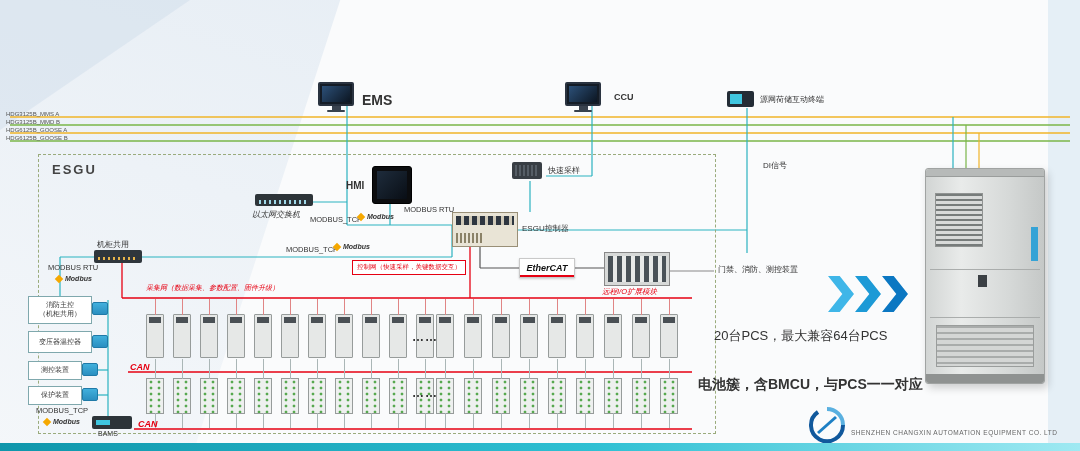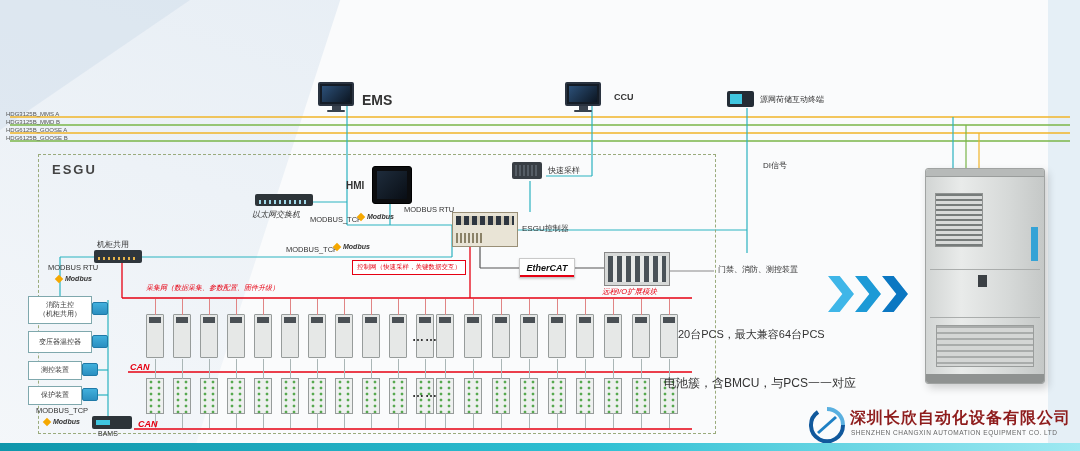--- a/index.html
+++ b/index.html
@@ -304,22 +304,22 @@
       <div class="bat-module"></div>
       <div class="bat-module"></div>
       <div class="bat-module"></div>
       <div class="bat-module"></div>
       <div class="bat-module"></div>
       <div class="bat-module"></div>
       <div class="bat-module"></div>
     </div>
   <div class="dots" style="left:412px;top:386px;">……</div>
 
-  <div class="lbl" style="left:678px;top:328px;font-size:11px;">20台PCS，最大兼容64台PCS</div>
-  <div class="lbl" style="left:664px;top:376px;font-size:12px;">电池簇，含BMCU，与PCS一一对应</div>
+  <div class="lbl" style="left:714px;top:328px;font-size:13px;">20台PCS，最大兼容64台PCS</div>
+  <div class="lbl" style="left:698px;top:376px;font-size:14px;font-weight:bold;">电池簇，含BMCU，与PCS一一对应</div>
 
   <div class="chev" style="left:828px;top:276px;background:#3fb6e8;"></div>
   <div class="chev" style="left:855px;top:276px;background:#1d9ad6;"></div>
   <div class="chev" style="left:882px;top:276px;background:#0b77c2;"></div>
 
   <div class="cabinet">
     <div class="cab-top"></div>
     <div class="cab-grille"></div>
     <div class="cab-strip"></div>
     <div class="cab-seam" style="top:100px;"></div>
@@ -327,17 +327,16 @@
     <div class="cab-dot"></div>
     <div class="cab-vents"></div>
     <div class="cab-base"></div>
   </div>
 
   <svg class="logo" width="38" height="38" viewBox="0 0 38 38">
     <path d="M19 3 A16 16 0 0 1 35 19" fill="none" stroke="#5ab0e0" stroke-width="4"></path>
     <path d="M35 19 A16 16 0 1 1 10 6" fill="none" stroke="#10589c" stroke-width="4"></path>
     <path d="M10 27 L28 11" stroke="#1d7fc4" stroke-width="3"></path>
   </svg>
-  <div class="company-cn">深圳长欣自动化设备有限公司</div>
   <div class="company-en">SHENZHEN CHANGXIN AUTOMATION EQUIPMENT CO. LTD</div>
   <div class="bar"></div>
 
 </div>
 
 </body></html>

